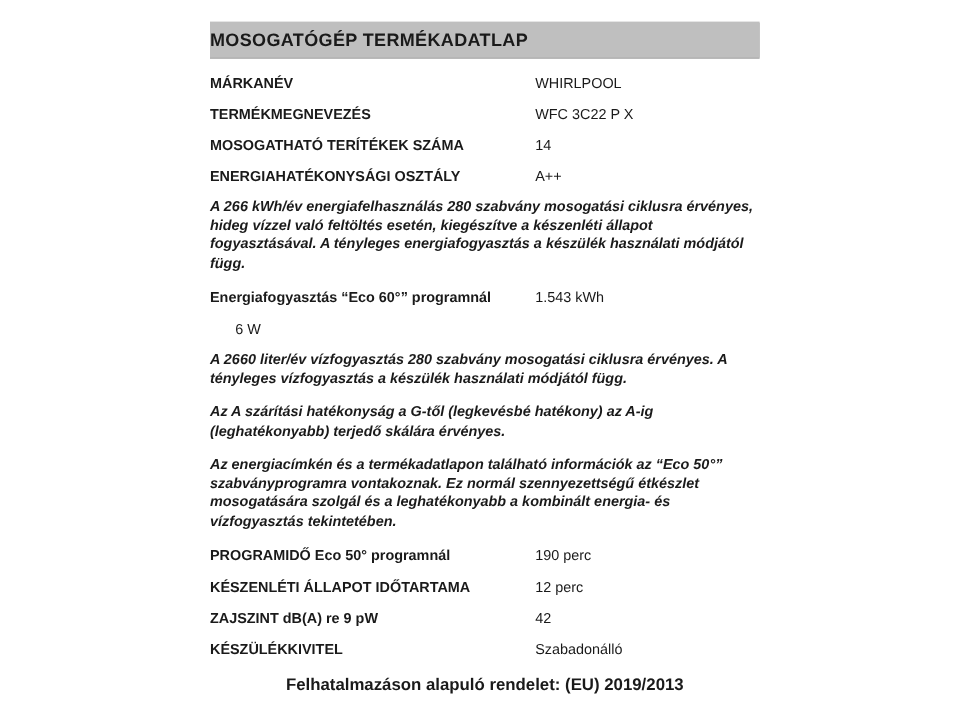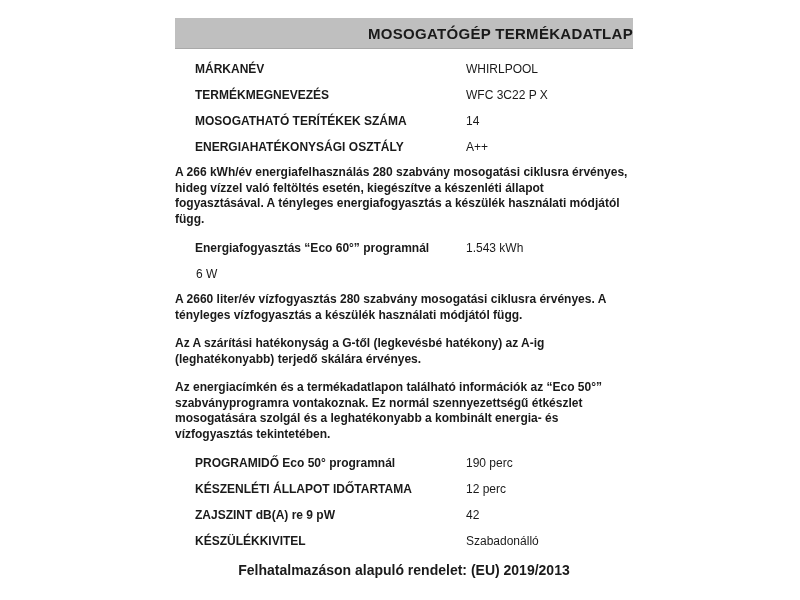--- a/index.html
+++ b/index.html
@@ -13,43 +13,43 @@
   .sheet {
     position: absolute;
     left: 175px; top: 18px;
     width: 458px;
   }
   .header-bar {
     background: #bfbfbf;
     height: 30px;
     display: flex;
     align-items: center;
-    justify-content: flex-end;
+    justify-content: flex-start;
     font-size: 15px;
     font-weight: bold;
     letter-spacing: 0.3px;
     box-shadow: 0 1px 0 #a9a9a9;
   }
   .content { padding-top: 13px; }
   .spec-row {
     display: flex;
     font-size: 12px;
     line-height: 16px;
     margin-bottom: 10px;
   }
   .spec-row .label {
     font-weight: bold;
     flex: 0 0 250px;
     padding-right: 8px;
-    margin-left: 20px;
   }
   .spec-row .value { font-weight: normal; margin-left: 21px; }
   .note {
     font-size: 12px;
     font-weight: bold;
+    font-style: italic;
     line-height: 15.5px;
     margin: 4px 0 13px 0;
   }
   .reg-footer {
     text-align: center;
     font-size: 14px;
     font-weight: bold;
     margin-top: 13px;
   }
 </style>

